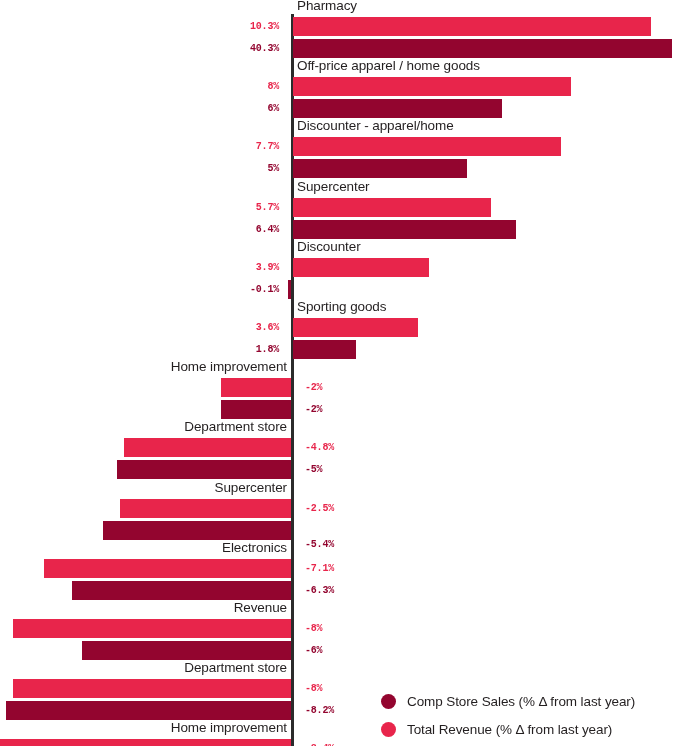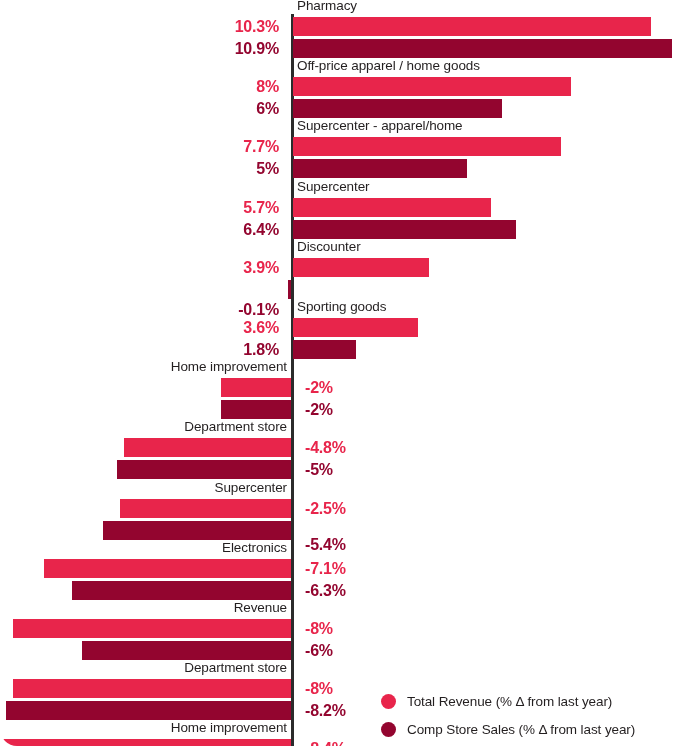--- a/index.html
+++ b/index.html
@@ -9,21 +9,20 @@
   }
   body {
     font-family: "Liberation Sans", sans-serif;
   }
   #chart-root {
     position: relative;
     width: 679px;
     height: 746px;
     overflow: hidden;
     background: #ffffff;
-    border-radius: 17px;
   }
   .axis-line {
     position: absolute;
     left: 291px;
     top: 14px;
     width: 3px;
     height: 732px;
     background: #2b2b2b;
   }
   .group {
@@ -52,25 +51,26 @@
     height: 19px;
   }
   .bar.rev {
     background: #e8254b;
   }
   .bar.comp {
     background: #93052f;
   }
   .val {
     position: absolute;
-    font-size: 16px;
+    font-size: 10px;
     font-weight: bold;
     white-space: nowrap;
     line-height: 19px;
     letter-spacing: -0.2px;
+    font-family: Liberation Mono, monospace;
   }
   .val.rev {
     color: #e8254b;
   }
   .val.comp {
     color: #93052f;
   }
   .val.left {
     right: 400px;
     text-align: right;
@@ -110,49 +110,49 @@
 <body>
 
 <div id="chart-root">
   <div class="axis-line"></div>
   <div id="groups-layer">
       <div class="group" style="top: 0px;">
         <div class="cat-label pos" style="top: -2px;">Pharmacy</div>
         <div class="bar rev" style="top: 17px; left: 293px; width: 358.44px;"></div>
         <div class="val rev left" style="top: 17px;">10.3%</div>
         <div class="bar comp" style="top: 39px; left: 293px; width: 379.32px;"></div>
-        <div class="val comp left" style="top: 39px;">10.9%</div>
+        <div class="val comp left" style="top: 39px;">40.3%</div>
       </div>
       <div class="group" style="top: 0px;">
         <div class="cat-label pos" style="top: 58.2px;">Off-price apparel / home goods</div>
         <div class="bar rev" style="top: 77.2px; left: 293px; width: 278.4px;"></div>
         <div class="val rev left" style="top: 77.2px;">8%</div>
         <div class="bar comp" style="top: 99.2px; left: 293px; width: 208.8px;"></div>
         <div class="val comp left" style="top: 99.2px;">6%</div>
       </div>
       <div class="group" style="top: 0px;">
-        <div class="cat-label pos" style="top: 118.4px;">Supercenter - apparel/home</div>
+        <div class="cat-label pos" style="top: 118.4px;">Discounter - apparel/home</div>
         <div class="bar rev" style="top: 137.4px; left: 293px; width: 267.96px;"></div>
         <div class="val rev left" style="top: 137.4px;">7.7%</div>
         <div class="bar comp" style="top: 159.4px; left: 293px; width: 174px;"></div>
         <div class="val comp left" style="top: 159.4px;">5%</div>
       </div>
       <div class="group" style="top: 0px;">
         <div class="cat-label pos" style="top: 178.6px;">Supercenter</div>
         <div class="bar rev" style="top: 197.6px; left: 293px; width: 198.36px;"></div>
         <div class="val rev left" style="top: 197.6px; text-align: right;">5.7%</div>
         <div class="bar comp" style="top: 219.6px; left: 293px; width: 222.72px;"></div>
         <div class="val comp left" style="top: 219.6px;">6.4%</div>
       </div>
       <div class="group" style="top: 0px;">
         <div class="cat-label pos" style="top: 238.8px;">Discounter</div>
         <div class="bar rev" style="top: 257.8px; left: 293px; width: 135.72px;"></div>
         <div class="val rev left" style="top: 257.8px;">3.9%</div>
         <div class="bar comp" style="top: 279.8px; left: 287.52px; width: 3.48px;"></div>
-        <div class="val comp left" style="top: 279.8px; margin-top: 20px;">-0.1%</div>
+        <div class="val comp left" style="top: 279.8px;">-0.1%</div>
       </div>
       <div class="group" style="top: 0px;">
         <div class="cat-label pos" style="top: 299px;">Sporting goods</div>
         <div class="bar rev" style="top: 318px; left: 293px; width: 125.28px;"></div>
         <div class="val rev left" style="top: 318px;">3.6%</div>
         <div class="bar comp" style="top: 340px; left: 293px; width: 62.64px;"></div>
         <div class="val comp left" style="top: 340px;">1.8%</div>
       </div>
       <div class="group" style="top: 0px;">
         <div class="cat-label neg" style="top: 359.2px;">Home improvement</div>
@@ -198,21 +198,21 @@
       </div>
       <div class="group" style="top: 0px;">
         <div class="cat-label neg" style="top: 720.4px;">Home improvement</div>
         <div class="bar rev" style="top: 739.4px; left: 0px; width: 291px;"></div>
         <div class="val rev right" style="top: 739.4px;">-8.4%</div>
       </div>
     </div>
 
   <div class="legend">
     <div class="legend-row">
+      <span class="legend-dot comp"></span>
+      <span class="legend-text">Comp Store Sales (% Δ from last year)</span>
+    </div>
+    <div class="legend-row">
       <span class="legend-dot rev"></span>
       <span class="legend-text">Total Revenue (% Δ from last year)</span>
-    </div>
-    <div class="legend-row">
-      <span class="legend-dot comp"></span>
-      <span class="legend-text">Comp Store Sales (% Δ from last year)</span>
     </div>
   </div>
 </div>
 
 </body></html>

